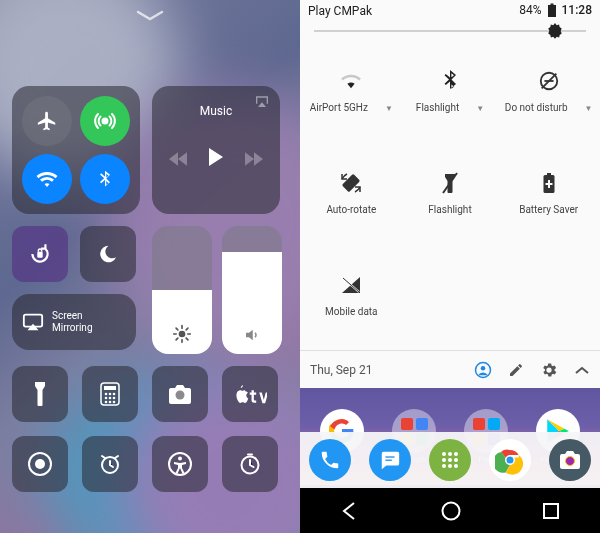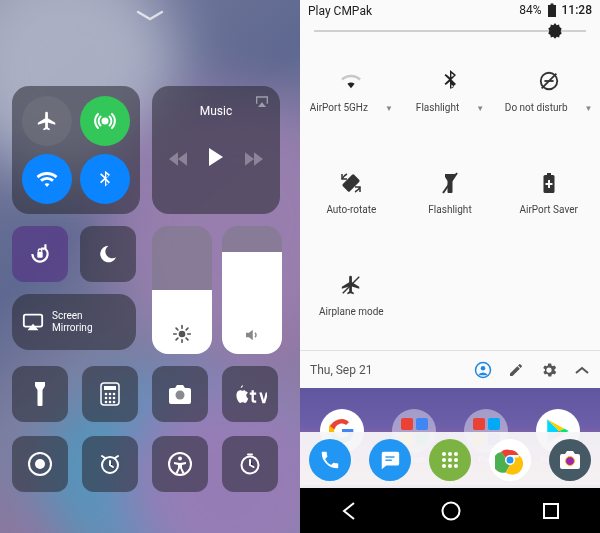--- a/index.html
+++ b/index.html
@@ -325,32 +325,33 @@
             <span class="ic">
               <svg width="14" height="22" viewBox="0 0 14 22">
                 <rect x="1.5" y="3" width="11" height="18" rx="1.5" fill="#333"></rect>
                 <rect x="5" y="1" width="4" height="2.5" fill="#333"></rect>
                 <path d="M7 8v3H4v2h3v3h0v0" stroke="#fff" stroke-width="0"></path>
                 <rect x="6" y="8" width="2" height="8" fill="#fafafa"></rect>
                 <rect x="3.5" y="11" width="7" height="2" fill="#fafafa"></rect>
               </svg>
             </span>
             <span class="lab">
-              <span>AirPort Saver</span>
-            </span>
-          </div>
-        <div class="qs">
-            <span class="ic">
-              <svg width="22" height="22" viewBox="0 0 24 24">
-                <path fill="#333" d="M21 16v-2l-8-5V3.5a1.5 1.5 0 00-3 0V9l-8 5v2l8-2.5V19l-2 1.5V22l3.5-1 3.5 1v-1.5L13 19v-5.5l8 2.5z"></path>
-                <line x1="3" y1="21" x2="21" y2="3" stroke="#333" stroke-width="1.5"></line>
-              </svg>
-            </span>
-            <span class="lab">
-              <span>Airplane mode</span>
+              <span>Battery Saver</span>
+            </span>
+          </div>
+        <div class="qs">
+            <span class="ic">
+              <svg width="20" height="18" viewBox="0 0 20 18">
+                <path fill="#333" d="M1 17L19 1v16H1z"></path>
+                <line x1="2" y1="2" x2="18" y2="16" stroke="#fafafa" stroke-width="2"></line>
+                <line x1="2" y1="2" x2="18" y2="16" stroke="#333" stroke-width="1"></line>
+              </svg>
+            </span>
+            <span class="lab">
+              <span>Mobile data</span>
             </span>
           </div>
       </div>
       <div class="rfoot">
         <span>Thu, Sep 21</span>
         <span class="sp"></span>
         <span class="fic user">
             <svg width="18" height="18" viewBox="0 0 24 24">
               <circle cx="12" cy="12" r="10" fill="none" stroke="#1e88e5" stroke-width="2"></circle>
               <circle cx="12" cy="9.5" r="3" fill="#1e88e5"></circle>

